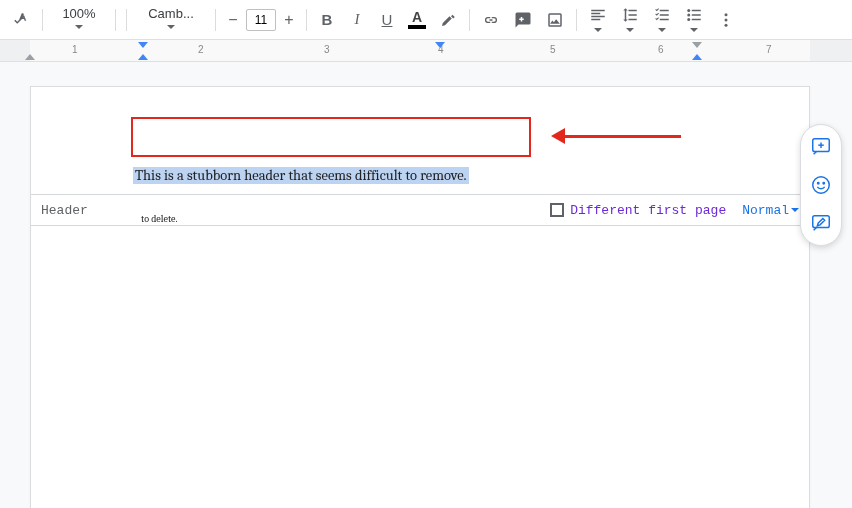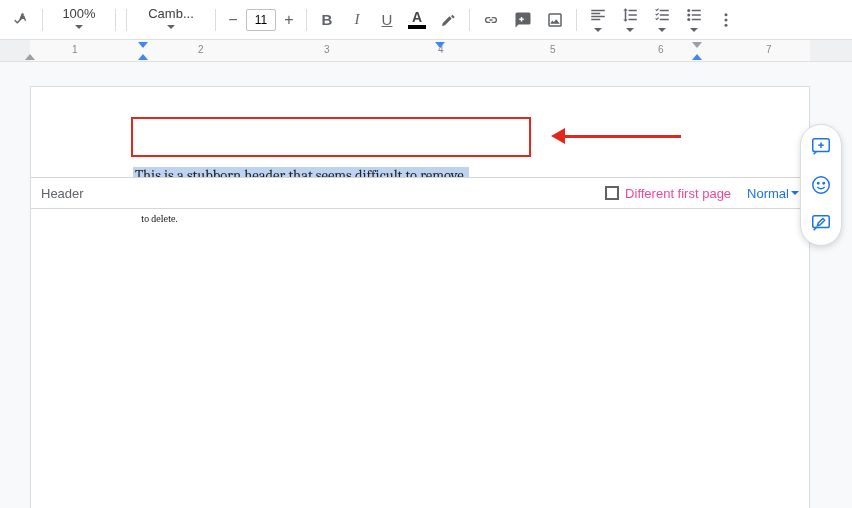--- a/index.html
+++ b/index.html
@@ -186,46 +186,47 @@
     left: 0;
     top: -7px;
     width: 0; height: 0;
     border-top: 8px solid transparent;
     border-bottom: 8px solid transparent;
     border-right: 14px solid #e2271d;
   }
 
   .header-bar {
     position: absolute;
-    top: 90px;
+    top: 107px;
     left: 0;
     width: 100%;
     height: 32px;
     border-top: 1px solid #d3d7da;
     border-bottom: 1px solid #d3d7da;
     display: flex;
     align-items: center;
     justify-content: space-between;
     padding: 0 10px;
     background: #fff;
+    font-family: Liberation Mono, monospace;
   }
   .header-bar .label {
     color: #5f6368;
     font-size: 13px;
   }
   .header-bar .right {
     display: flex;
     align-items: center;
     gap: 16px;
   }
   .checkbox-wrap {
     display: flex;
     align-items: center;
     gap: 6px;
-    color: #ec4899;
+    color: #6d28d9;
     cursor: pointer;
   }
   .checkbox {
     width: 14px; height: 14px;
     border: 2px solid #5f6368;
   }
   .options-link {
     color: #1a73e8;
     cursor: pointer;
     display: flex;

